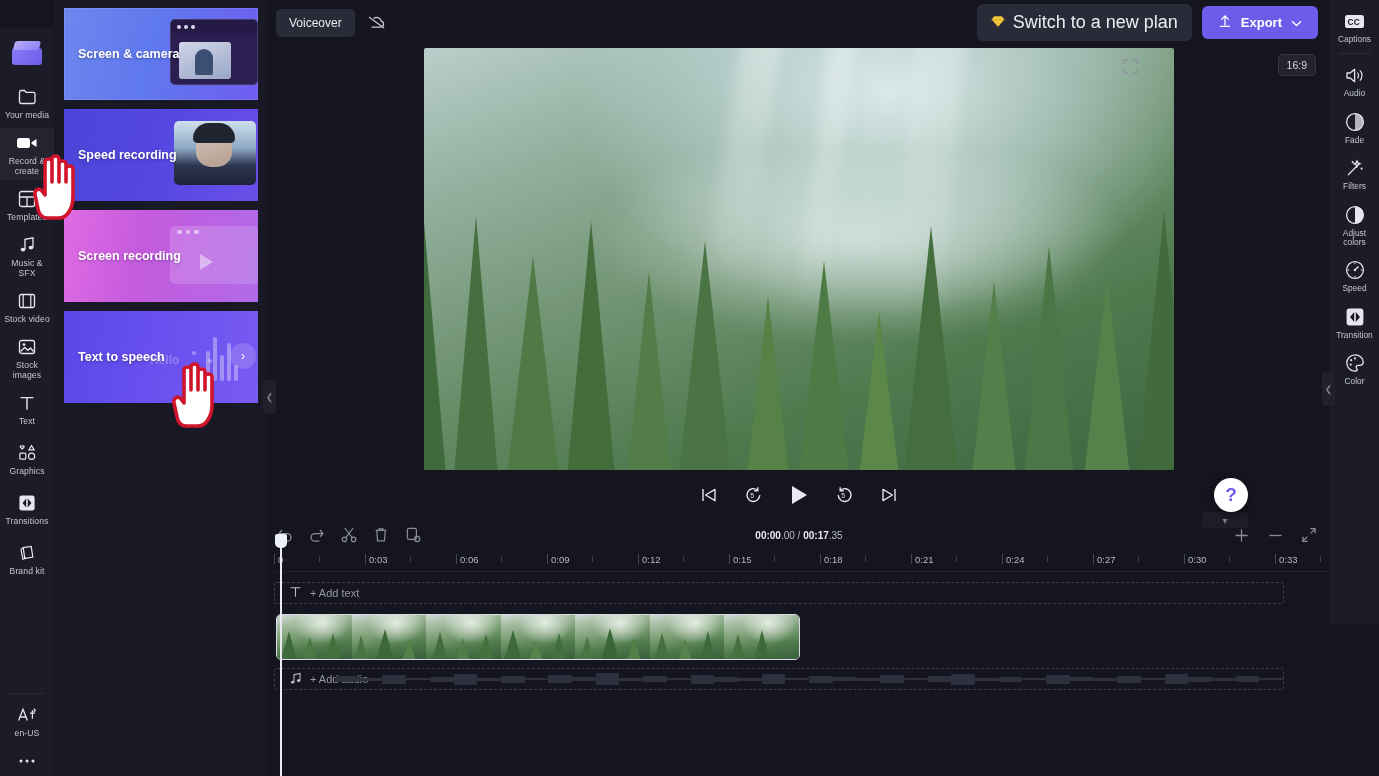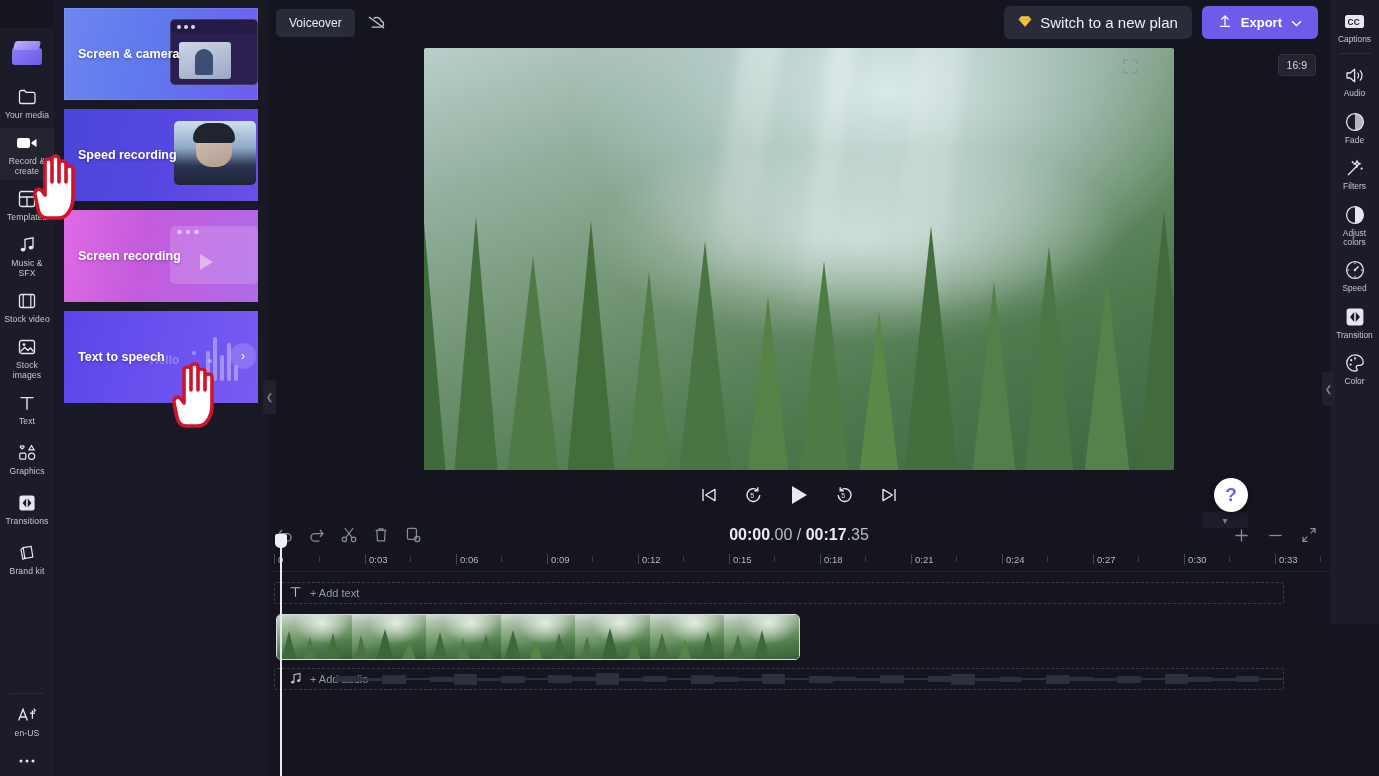--- a/index.html
+++ b/index.html
@@ -116,21 +116,21 @@
   
   .center { flex: 1 1 auto; display:flex; flex-direction:column; min-width:0; background:#14151f; position:relative; }
 
   .topbar { height:45px; display:flex; align-items:center; padding:0 12px 0 8px; gap:10px; flex:0 0 45px; }
   .voiceover-btn {
     background:#2a2b38; color:#e9eaf0; font-size:12px; padding:7px 13px; border-radius:5px; cursor:pointer;
   }
   .cloud-off { width:24px;height:24px;display:flex;align-items:center;justify-content:center;color:#c7c9d4;cursor:pointer;}
   .top-spacer { flex:1 1 auto; }
   .plan-btn {
-    background:#2a2b38; color:#eceef4; font-size:15px; padding:8px 14px; border-radius:6px;
+    background:#2a2b38; color:#eceef4; font-size:18px; padding:8px 14px; border-radius:6px;
     display:flex;align-items:center;gap:8px;cursor:pointer;
   }
   .export-btn {
     background:#6c5ce9; color:#fff; font-size:13px; font-weight:600; padding:8px 16px; border-radius:6px;
     display:flex;align-items:center;gap:9px;cursor:pointer;
   }
 
   .stage { flex: 1 1 auto; position:relative; display:flex; align-items:flex-start; justify-content:center; }
   .ratio-badge {
     position:absolute; right:14px; top:9px; background:#23242f; border:1px solid #33343f;
@@ -165,21 +165,21 @@
   .timeline-chev {
     position:absolute; right:82px; bottom:-8px; width:46px;height:16px;
     display:flex;align-items:center;justify-content:center;color:#7a7c8c;font-size:10px;cursor:pointer;
     background:#1c1d28; border-radius:4px 4px 0 0; z-index:5;
   }
 
   
   .timeline { flex:0 0 258px; height:258px; background:#14151f; position:relative; }
   .tl-toolbar { height:30px; display:flex; align-items:center; padding:0 12px 0 8px; gap:14px; position:relative;}
   .tlb { color:#8a8c9b; cursor:pointer; display:flex;align-items:center;justify-content:center; width:18px;height:18px;}
-  .tl-time { position:absolute; left:0; right:0; text-align:center; font-size:16px; color:#e9eaf2; pointer-events:none;}
+  .tl-time { position:absolute; left:0; right:0; text-align:center; font-size:10px; color:#e9eaf2; pointer-events:none;}
   .tl-time b { font-weight:700; }
   .tl-time span { color:#b9bbc8; font-weight:400; }
   .tl-right { margin-left:auto; display:flex; align-items:center; gap:16px; }
 
   .ruler { height:22px; position:relative; border-bottom:1px solid #23242f; margin-left:6px; }
   .rtick { position:absolute; top:4px; width:1px; height:10px; background:#43455a; }
   .rtick.minor { top:6px; height:6px; background:#3a3c4e; }
   .rlabel { position:absolute; top:4px; font-size:9.5px; color:#b6b8c6; padding-left:4px; }
 
   .tracks { position:relative; margin-left:6px; height: 200px; }

